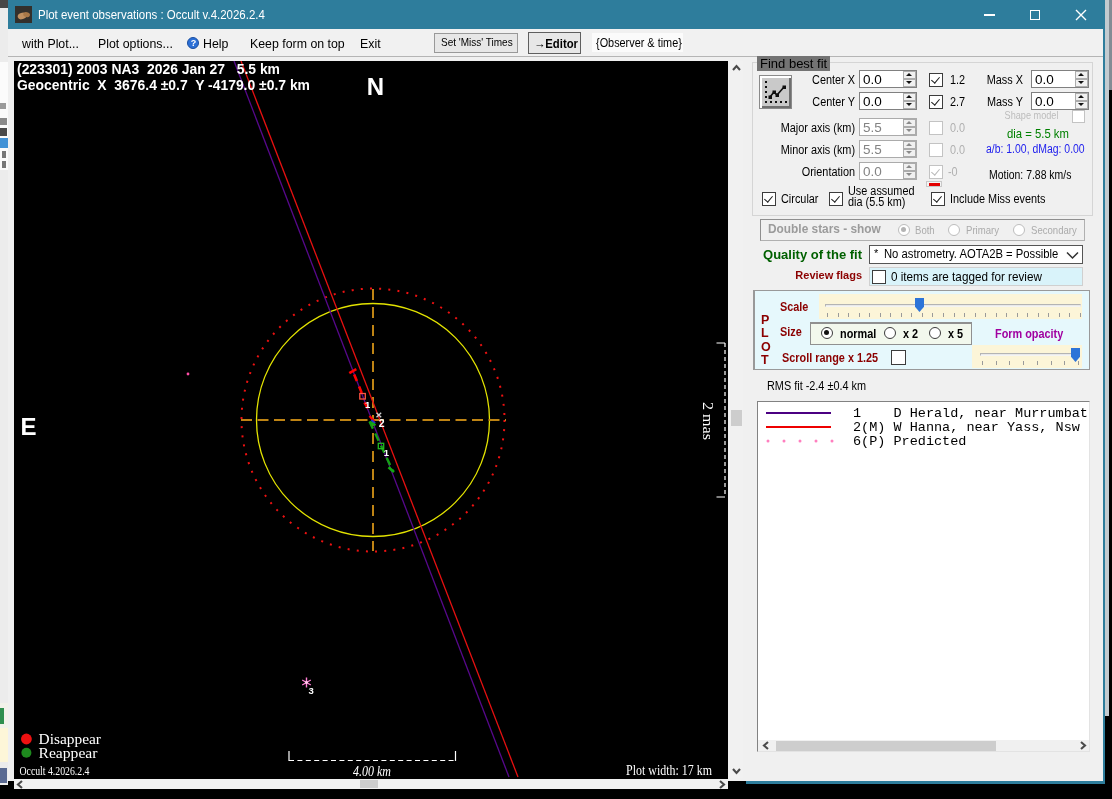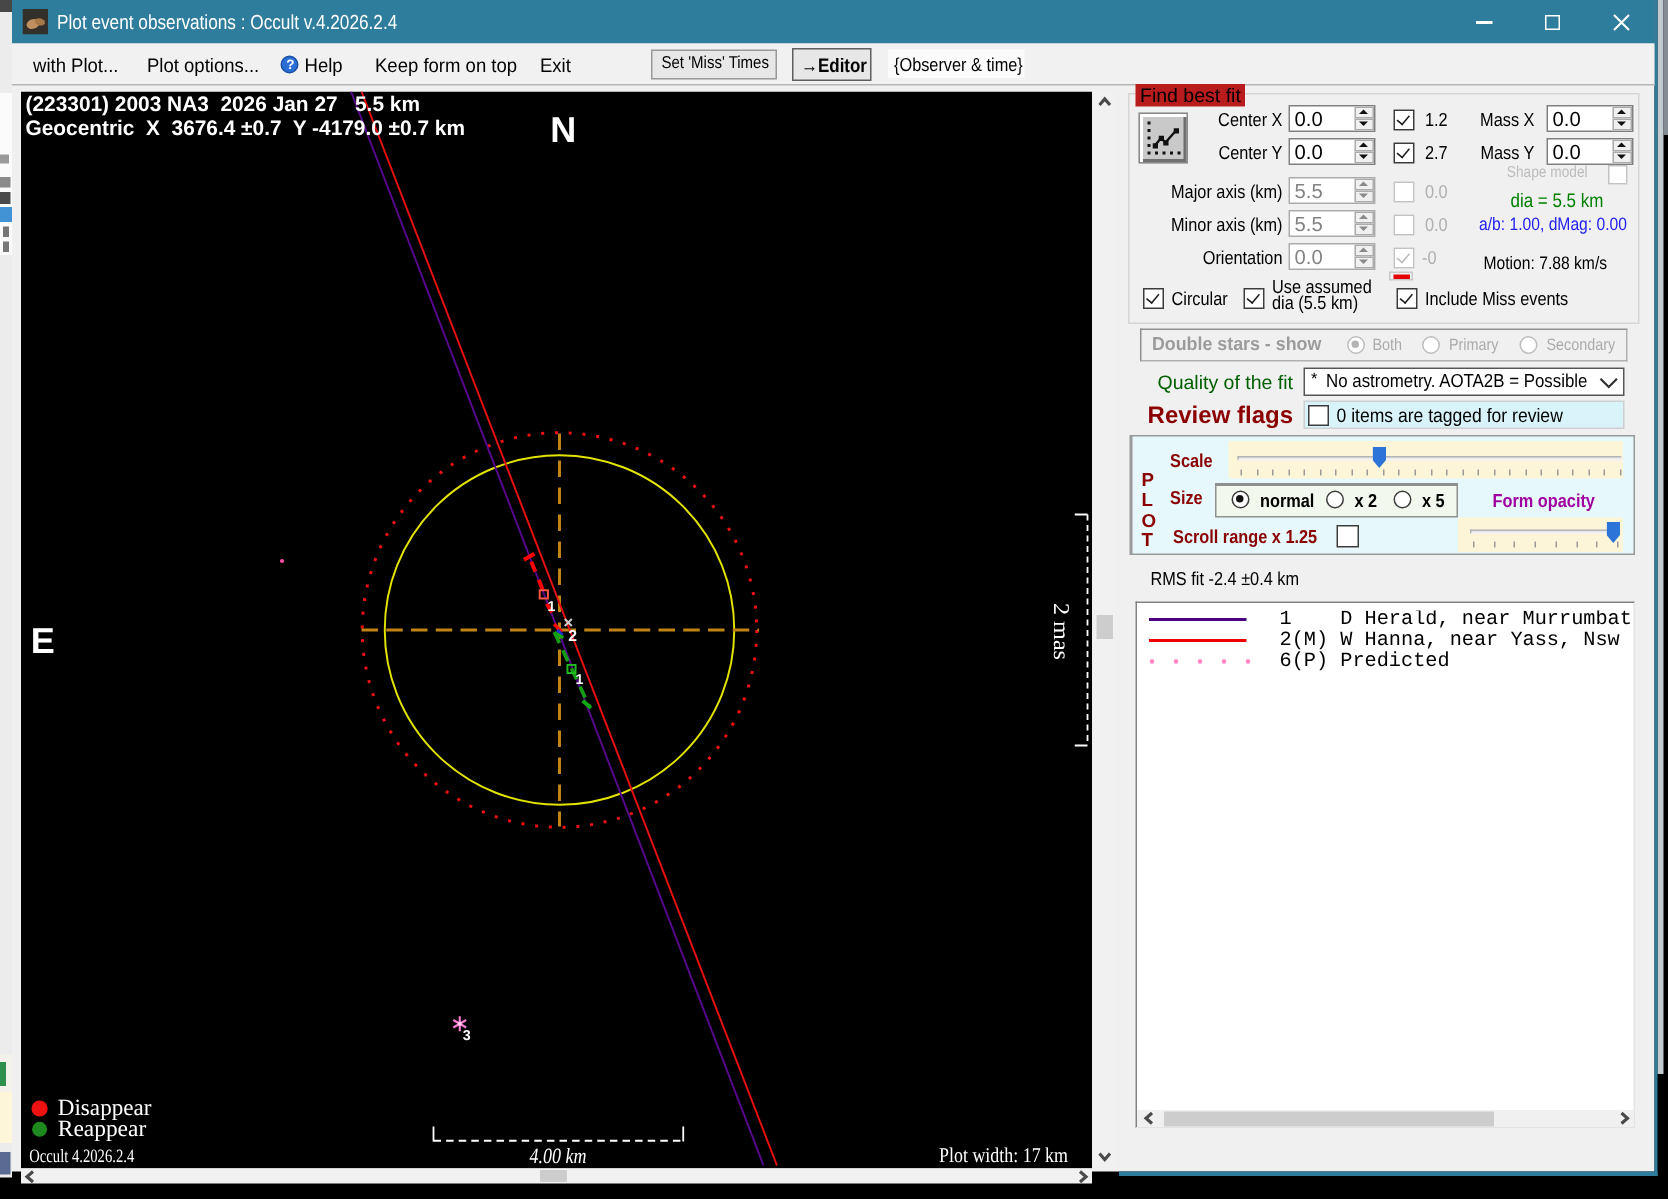--- a/index.html
+++ b/index.html
@@ -149,21 +149,21 @@
 <div class="sb" style="left:14px;top:779px;width:714px;height:10px"></div>
 <svg class="a" style="left:16px;top:780px" width="8" height="9">
     <path d="M6 1 L2 4.5 L6 8" stroke="#4a4a4a" stroke-width="2.1" fill="none"></path>
   </svg>
 <svg class="a" style="left:718px;top:780px" width="8" height="9">
     <path d="M2 1 L6 4.5 L2 8" stroke="#4a4a4a" stroke-width="2.1" fill="none"></path>
   </svg>
 <div class="sbt" style="left:360px;top:780px;width:18px;height:8px"></div>
 
 <div class="a" style="left:752px;top:62px;width:341px;height:154px;border:1px solid #d5d5d5"></div>
-<div class="a" style="left:757px;top:56px;font-size:13px;background:#b91c1c;padding:0 3px">Find best fit</div>
+<div class="a" style="left:757px;top:56px;font-size:13px;background:#737373;padding:0 3px">Find best fit</div>
 <div class="a" style="left:759px;top:75px;width:33px;height:34px;background:#c9c9c9;border:1px solid #8a8a8a;box-shadow:inset 2px 2px 0 #fff,inset -2px -2px 0 #6f6f6f"></div>
 <svg class="a" style="left:764px;top:80px" width="24" height="24" viewBox="0 0 24 24">
 <g fill="#111">
       <rect x="1" y="1" width="2" height="2"></rect>
       <rect x="1" y="6" width="2" height="2"></rect>
       <rect x="1" y="11" width="2" height="2"></rect>
       <rect x="1" y="16" width="2" height="2"></rect>
       <rect x="1" y="21" width="2" height="2"></rect>
       <rect x="6" y="21" width="2" height="2"></rect>
       <rect x="11" y="21" width="2" height="2"></rect>
@@ -288,29 +288,29 @@
 <div class="a lbl" style="left:768px;top:222px;font-weight:bold;color:#9b9b9b;transform:scaleX(.95)">Double stars - show</div>
 <div class="rad d" style="left:898px;top:224px">
     <span class="rdot"></span>
   </div>
 <div class="a lbl" style="left:915px;top:224px;color:#ababab;font-size:11px">Both</div>
 <div class="rad d" style="left:948px;top:224px"></div>
 <div class="a lbl" style="left:966px;top:224px;color:#ababab;font-size:11px">Primary</div>
 <div class="rad d" style="left:1013px;top:224px"></div>
 <div class="a lbl" style="left:1031px;top:224px;color:#ababab;font-size:11px">Secondary</div>
 
-<div class="a lbl rt" style="left:742px;top:247px;width:120px;color:#006000;font-weight:normal;font-size:13px;transform:scaleX(1)">Quality of the fit</div>
+<div class="a lbl rt" style="left:742px;top:247px;width:120px;color:#006000;font-weight:bold;font-size:13px;transform:scaleX(1)">Quality of the fit</div>
 <div class="a" style="left:869px;top:245px;width:214px;height:19px;background:#fff;border:1.4px solid #555"></div>
 <div class="a" style="left:874px;top:247px;font-size:11px">*</div>
 <div class="a lbl" style="left:884px;top:246.5px;font-size:12.5px;transform:scaleX(.9);transform-origin:0 50%">No astrometry. AOTA2B = Possible</div>
 <svg class="a" style="left:1066px;top:251px" width="13" height="9">
     <path d="M1 1.5 L6.5 7 L12 1.5" stroke="#333" stroke-width="1.5" fill="none"></path>
   </svg>
 
-<div class="a lbl rt" style="left:742px;top:269px;width:120px;color:#8b0000;font-weight:bold;font-size:16px;transform:scaleX(1)">Review flags</div>
+<div class="a lbl rt" style="left:742px;top:269px;width:120px;color:#8b0000;font-weight:bold;font-size:11px;transform:scaleX(1)">Review flags</div>
 <div class="a" style="left:869px;top:267px;width:214px;height:19px;background:#d9f3fa;border:1px solid #d0d0d0"></div>
 <div class="cb" style="left:872px;top:270px"></div>
 <div class="a lbl" style="left:891px;top:269px;font-size:13px;transform:scaleX(.9);transform-origin:0 0">0 items are tagged for review</div>
 
 <div class="a" style="left:753px;top:290px;width:337px;height:80px;background:#e6f8fc;border:1px solid #999;border-left-width:2px"></div>
 <div class="a drk" style="left:761px;top:314px;font-size:12.5px;line-height:13.4px;font-weight:bold">P<br>L<br>O<br>T</div>
 <div class="a drk lbl" style="left:780px;top:300px;font-weight:bold">Scale</div>
 <div class="sld" style="left:819px;top:294px;width:263px;height:25px"></div>
 <div class="trk" style="left:825px;top:304px;width:256px"></div>
 <div class="th" style="left:915px;top:298px"></div>

